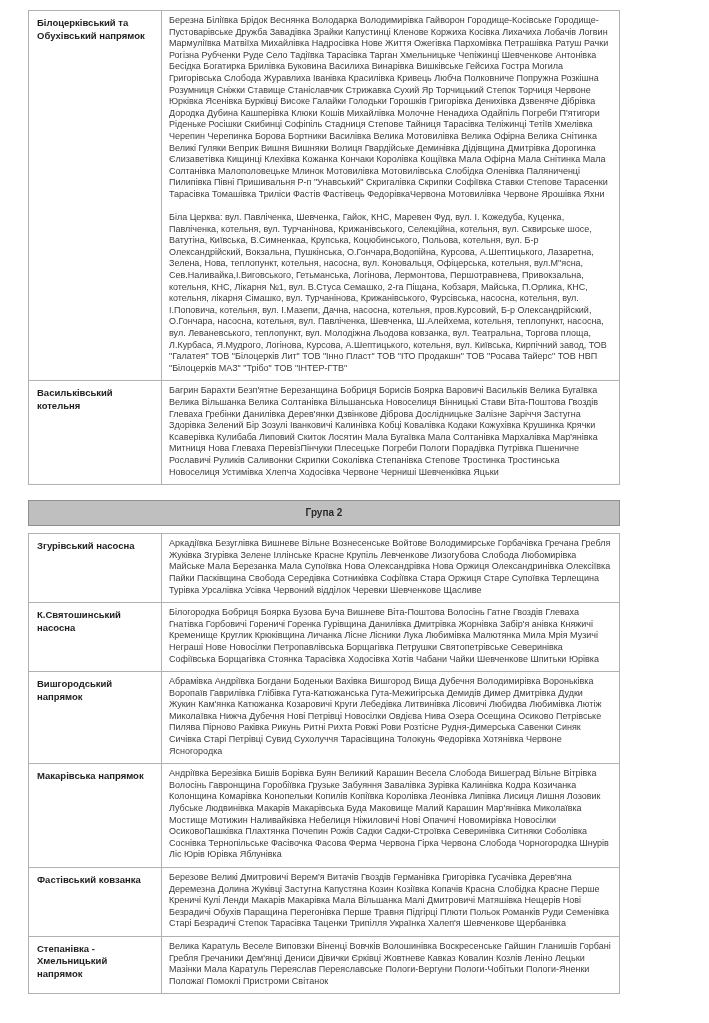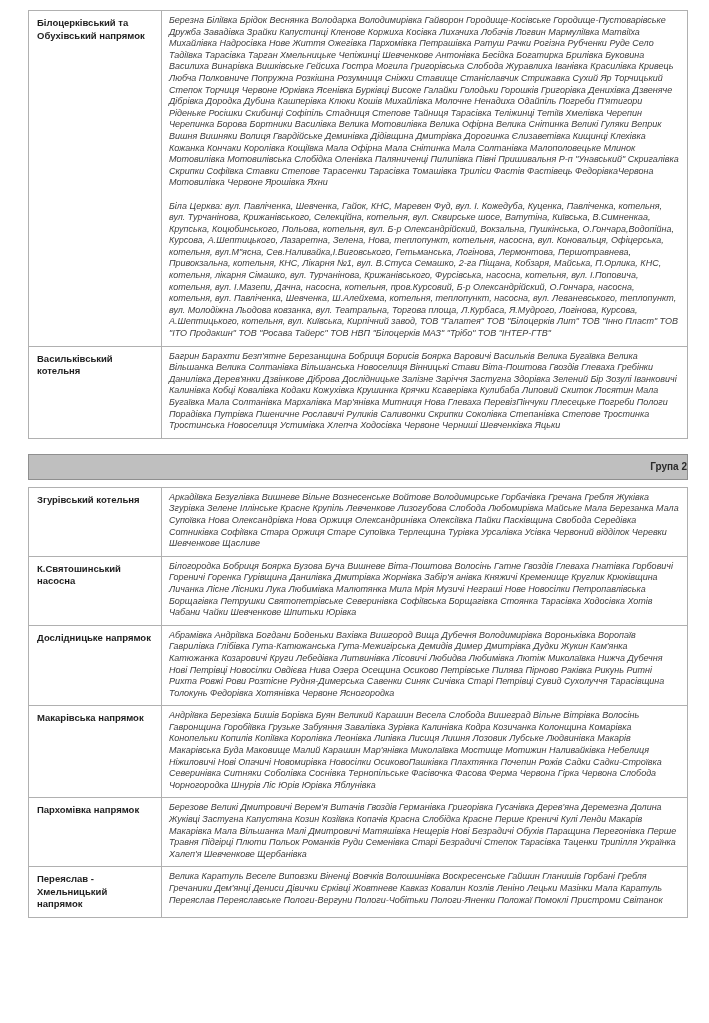--- a/index.html
+++ b/index.html
@@ -6,21 +6,21 @@
     margin: 0;
     padding: 0;
     background: #ffffff;
   }
   body {
     font-family: "Liberation Sans", sans-serif;
     color: #3d3d3d;
     -webkit-font-smoothing: antialiased;
   }
   .page {
-    width: 660px;
+    width: 592px;
     margin: 10px 6px 20px 28px;
   }
   table.tbl {
     border-collapse: collapse;
     width: 100%;
     table-layout: fixed;
   }
   table.tbl td {
     border: 1px solid #b0b0b0;
     vertical-align: top;
@@ -34,30 +34,29 @@
     color: #1f1f1f;
   }
   td.body-cell {
     padding: 4px 8px 6px 7px;
     font-size: 9px;
     line-height: 11.6px;
     color: #3d3d3d;
   }
   td.body-cell p {
     margin: 0;
-    font-style: italic;
   }
   td.body-cell p + p {
     margin-top: 11.6px;
   }
   .group-header {
     margin: 15px 0 7px 0;
     border: 1px solid #8f8f8f;
     background: #bfbfbf;
-    text-align: right;
+    text-align: center;
     font-size: 10px;
     font-weight: bold;
     color: #2b2b2b;
     padding: 6px 0 7px 0;
   }
 </style>
 </head>
 <body>
 
 <div class="page">
@@ -78,51 +77,51 @@
       </td>
     </tr>
   </tbody>
     </table>
 
   <div class="group-header">Група 2</div>
 
   <table class="tbl">
     <tbody>
         <tr>
-      <td class="label-cell">Згурівський котельня</td>
+      <td class="label-cell">Згурівський насосна</td>
       <td class="body-cell">
         <p>Аркадіївка Безуглівка Вишневе Вільне Вознесенське Войтове Володимирське Горбачівка Гречана Гребля Жуківка Згурівка Зелене Іллінське Красне Крупіль Левченкове Лизогубова Слобода Любомирівка Майське Мала Березанка Мала Супоївка Нова Олександрівка Нова Оржиця Олександринівка Олексіївка Пайки Пасківщина Свобода Середівка Сотниківка Софіївка Стара Оржиця Старе Супоївка Терлещина Турівка Урсалівка Усівка Червоний відділок Черевки Шевченкове Щасливе</p>
       </td>
     </tr>
     <tr>
       <td class="label-cell">К.Святошинський насосна</td>
       <td class="body-cell">
         <p>Білогородка Бобриця Боярка Бузова Буча Вишневе Віта-Поштова Волосінь Гатне Гвоздів Глеваха Гнатівка Горбовичі Гореничі Горенка Гурівщина Данилівка Дмитрівка Жорнівка Забір'я  анівка Княжичі Кременище Круглик Крюківщина Личанка Лісне Лісники Лука Любимівка Малютянка Мила Мрія Музичі Неграші Нове Новосілки Петропавлівська Борщагівка Петрушки Святопетрівське Северинівка Софіївська Борщагівка Стоянка Тарасівка Ходосівка Хотів Чабани Чайки Шевченкове Шпитьки Юрівка</p>
       </td>
     </tr>
     <tr>
-      <td class="label-cell">Дослідницьке напрямок</td>
+      <td class="label-cell">Вишгородський напрямок</td>
       <td class="body-cell">
         <p>Абрамівка Андріївка Богдани Боденьки Вахівка Вишгород Вища Дубечня Володимирівка Вороньківка Воропаїв Гаврилівка Глібівка Гута-Катюжанська Гута-Межигірська Демидів Димер Дмитрівка Дудки Жукин Кам'янка Катюжанка Козаровичі Круги Лебедівка Литвинівка Лісовичі Любидва Любимівка Лютіж Миколаївка Нижча Дубечня Нові Петрівці Новосілки Овдієва Нива Озера Осещина Осиково Петрівське Пилява Пірново Раківка Рикунь Ритні Рихта Ровжі Рови Розтісне Рудня-Димерська Савенки Синяк Сичівка Старі Петрівці Сувид Сухолуччя Тарасівщина Толокунь Федорівка Хотянівка Червоне Ясногородка</p>
       </td>
     </tr>
     <tr>
       <td class="label-cell">Макарівська напрямок</td>
       <td class="body-cell">
         <p>Андріївка Березівка Бишів Борівка Буян Великий Карашин Весела Слобода Вишеград Вільне Вітрівка Волосінь Гавронщина Горобіївка Грузьке Забуяння Завалівка Зурівка Калинівка Кодра Козичанка Колонщина Комарівка Конопельки Копилів Копіївка Королівка Леонівка Липівка Лисиця Лишня Лозовик Лубське Людвинівка Макарів Макарівська Буда Маковище Малий Карашин Мар'янівка Миколаївка Мостище Мотижин Наливайківка Небелиця Ніжиловичі Нові Опачичі Новомирівка Новосілки ОсиковоПашківка Плахтянка Почепин Рожів Садки Садки-Строївка Северинівка Ситняки Соболівка Соснівка Тернопільське Фасівочка Фасова Ферма Червона Гірка Червона Слобода Чорногородка Шнурів Ліс Юрів Юрівка Яблунівка</p>
       </td>
     </tr>
     <tr>
-      <td class="label-cell">Пархомівка напрямок</td>
+      <td class="label-cell">Фастівський ковзанка</td>
       <td class="body-cell">
         <p>Березове Великі Дмитровичі Верем'я Витачів Гвоздів Германівка Григорівка Гусачівка Дерев'яна Деремезна Долина Жуківці Застугна Капустяна Козин Козіївка Копачів Красна Слобідка Красне Перше Креничі Кулі Ленди Макарів Макарівка Мала Вільшанка Малі Дмитровичі Матяшівка Нещерів Нові Безрадичі Обухів Паращина Перегонівка Перше Травня Підгірці Плюти Польок Романків Руди Семенівка Старі Безрадичі Степок Тарасівка Таценки Трипілля Українка Халеп'я Шевченкове Щербанівка</p>
       </td>
     </tr>
     <tr>
-      <td class="label-cell">Переяслав - Хмельницький напрямок</td>
+      <td class="label-cell">Степанівка - Хмельницький напрямок</td>
       <td class="body-cell">
         <p>Велика Каратуль Веселе Виповзки Віненці Вовчків Волошинівка Воскресенське Гайшин Гланишів Горбані Гребля Гречаники Дем'янці Дениси Дівички Єрківці Жовтневе Кавказ Ковалин Козлів Леніно Лецьки Мазінки Мала Каратуль Переяслав Переяславське Пологи-Вергуни Пологи-Чобітьки Пологи-Яненки Положаї Помоклі Пристроми Світанок</p>
       </td>
     </tr>
   </tbody>
     </table>
 
 </div>
 
 </body></html>

